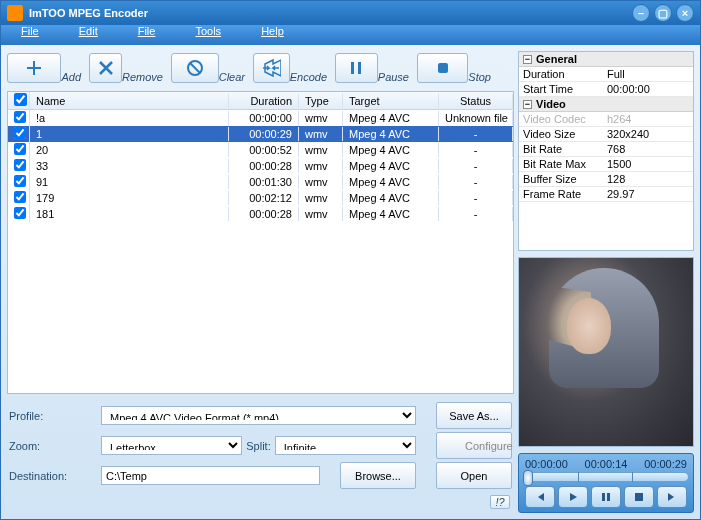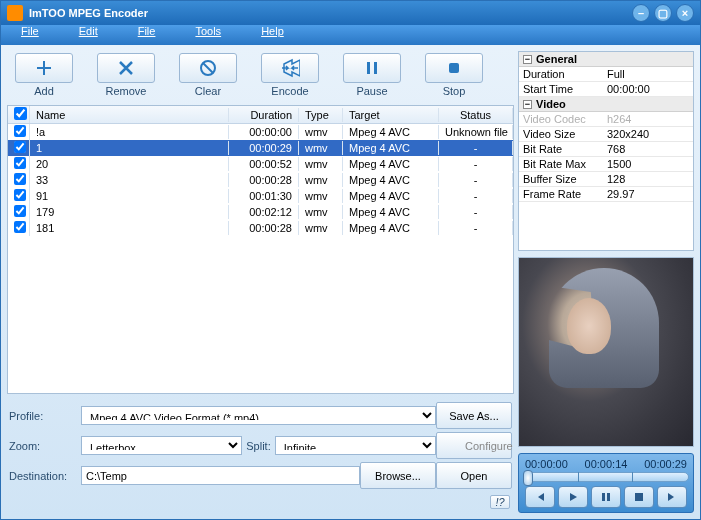--- a/index.html
+++ b/index.html
@@ -14,40 +14,40 @@
 
 .menubar { height: 20px; background: linear-gradient(#4d9de8, #2976c4); display: flex; align-items: flex-start; padding: 0 20px; gap: 40px; }
 .menubar .menu-item { color: #fff; cursor: pointer; text-decoration: underline; }
 
 .body { flex: 1; display: flex; gap: 4px; padding: 6px; background: linear-gradient(#e8f2fb, #d0e4f5); }
 
 .left-col { flex: 1; display: flex; flex-direction: column; gap: 4px; }
 .right-col { width: 176px; display: flex; flex-direction: column; gap: 6px; }
 
 .toolbar { display: flex; gap: 8px; justify-content: flex-start; padding: 2px 0 4px 0; }
-.tool-group { display: flex; flex-direction: column; align-items: center; width: 74px; }
+.tool-group { display: flex; flex-direction: row; align-items: flex-end; width: 74px; font-style: italic; }
 .tool-btn { width: 58px; height: 30px; background: linear-gradient(#fff,#dceaf6); border: 1px solid #9bb7d4; border-radius: 3px; display: flex; align-items: center; justify-content: center; cursor: pointer; }
 .tool-btn svg { width: 20px; height: 20px; }
 .tool-label { margin-top: 2px; color: #2a4d6f; }
 
 .table-wrap { flex: 1; border: 1px solid #a8c0d8; background: #fff; overflow: hidden; display: flex; flex-direction: column; }
 .thead { display: flex; background: linear-gradient(#f5f9fd,#e2edf8); border-bottom: 1px solid #c3d4e6; height: 18px; align-items: center; }
 .th, .td { padding: 1px 6px; border-right: 1px solid #d6e2ef; white-space: nowrap; overflow: hidden; }
 .col-chk { width: 22px; text-align: center; }
 .col-name { flex: 1; }
 .col-dur { width: 70px; text-align: right; }
 .col-type { width: 44px; }
 .col-target { width: 96px; }
 .col-status { width: 74px; text-align: center; }
 .tbody { flex: 1; overflow-y: auto; background:#fff;}
 .tr { display: flex; height: 16px; align-items: center; }
 .tr.selected { background: #316ac5; color: #fff; }
 .tr input[type=checkbox]{ width:12px;height:12px;}
 
-.bottom-grid { display: grid; grid-template-columns: 72px 1fr 76px 76px; gap: 3px 0; align-items: center; padding: 4px 2px 2px 2px; }
+.bottom-grid { display: grid; grid-template-columns: 72px 1fr 76px 76px; gap: 3px 20px; align-items: center; padding: 4px 2px 2px 2px; }
 .bottom-grid .lbl { color: #2a4d6f; text-align: left; }
 .bottom-grid select, .bottom-grid input[type=text] { width: 100%; height: 19px; border: 1px solid #9bb7d4; background: #fff; padding: 4px 4px; }
 .bottom-grid .btn { height: 27px; border: 1px solid #9bb7d4; background: linear-gradient(#fff,#dceaf6); border-radius: 2px; cursor: pointer; }
 .split-row { display: flex; gap: 4px; align-items: center; }
 .split-row select { flex: 1; }
 
 .status-row { height: 18px; display:flex; justify-content:flex-end; padding:0 4px;}
 .status-row .help-btn{ width:20px;height:14px;border:1px solid #9bb7d4;background:linear-gradient(#fff,#dceaf6);border-radius:2px;cursor:pointer;display:flex;align-items:center;justify-content:center;font-style:italic;color:#2a4d6f;}
 
 .props { border: 1px solid #a8c0d8; background: #fff; height: 200px; overflow-y: auto; }

